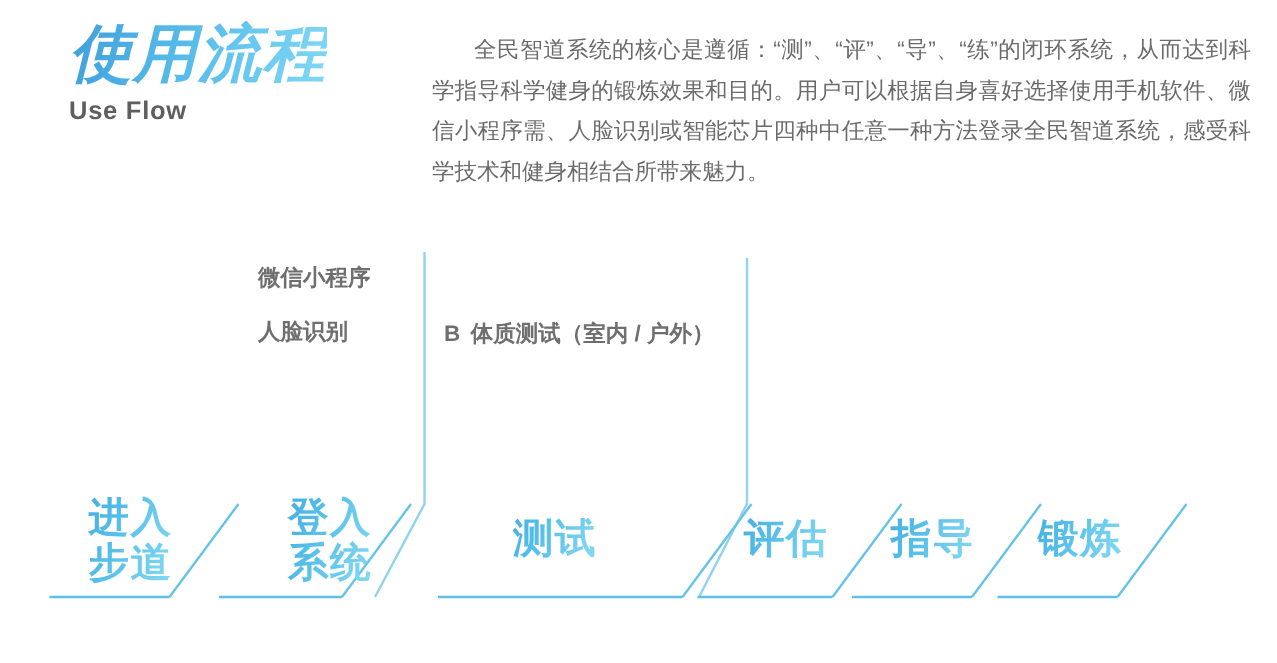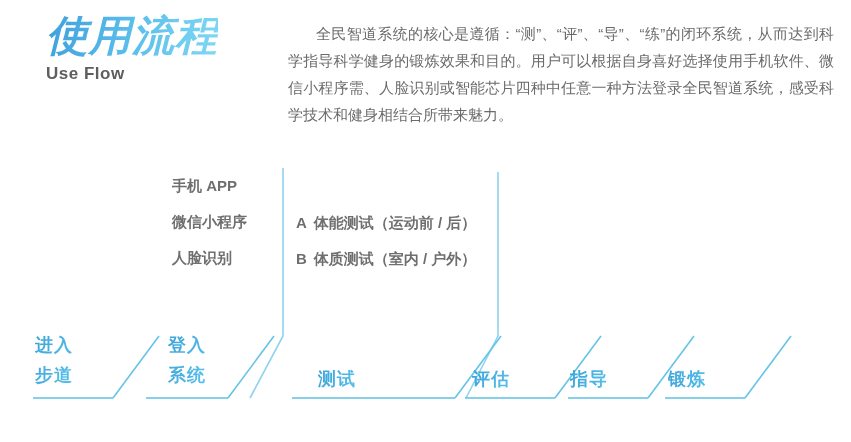--- a/index.html
+++ b/index.html
@@ -60,51 +60,47 @@
   
   .connectors{position:absolute;left:0;top:0;width:851px;height:442px;pointer-events:none;}
 
   
   .steps{position:absolute;left:0;top:318px;width:851px;height:100px;}
   .step{
     position:absolute;top:0;height:100px;
   }
   .step .label{
     position:absolute;
-    font-size:18px;font-weight:bold;line-height:30px;
+    font-size:27px;font-weight:bold;line-height:30px;
     letter-spacing:1px;
-    text-align:left;
+    text-align:right;
     white-space:pre-line;
     background:linear-gradient(110deg,#3AA2D8 0%,#55BEE9 50%,#86DAF3 100%);
     -webkit-background-clip:text;background-clip:text;
     color:transparent;-webkit-text-fill-color:transparent;
   }
   .step.two-line .label{bottom:28px;left:0;width:100%;}
-  .step.one-line .label{bottom:24px;left:0;width:100%;text-decoration:underline;}
+  .step.one-line .label{bottom:44px;left:0;width:100%;text-decoration:underline;}
 </style>
 </head>
 <body>
 
 <div id="root">
 
   <div class="header-title">使用流程</div>
   <div class="header-subtitle">Use Flow</div>
 
   <div class="intro">全民智道系统的核心是遵循：“测”、“评”、“导”、“练”的闭环系统，从而达到科学指导科学健身的锻炼效果和目的。用户可以根据自身喜好选择使用手机软件、微信小程序需、人脸识别或智能芯片四种中任意一种方法登录全民智道系统，感受科学技术和健身相结合所带来魅力。</div>
 
   <div class="col-methods">
-    <div class="item">手机 APP</div>
     <div class="item">微信小程序</div>
     <div class="item">人脸识别</div>
   </div>
 
   <div class="col-tests">
-    <div class="item">
-      <span class="idx">A</span><span>体能测试（运动前 / 后）</span>
-    </div>
     <div class="item">
       <span class="idx">B</span><span>体质测试（室内 / 户外）</span>
     </div>
   </div>
 
   <svg class="connectors" viewBox="0 0 851 442" xmlns="http://www.w3.org/2000/svg">
 
     <path d="M283,168 L283,336 L250,398" fill="none" stroke="#8FD3EE" stroke-width="1.6"></path>
 
     <path d="M498,172 L498,336 L466,398" fill="none" stroke="#8FD3EE" stroke-width="1.6"></path>

